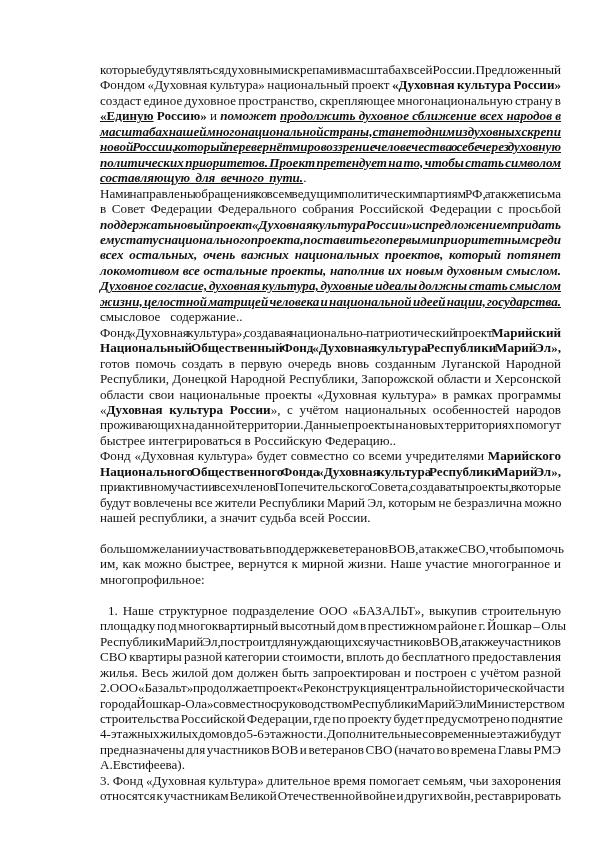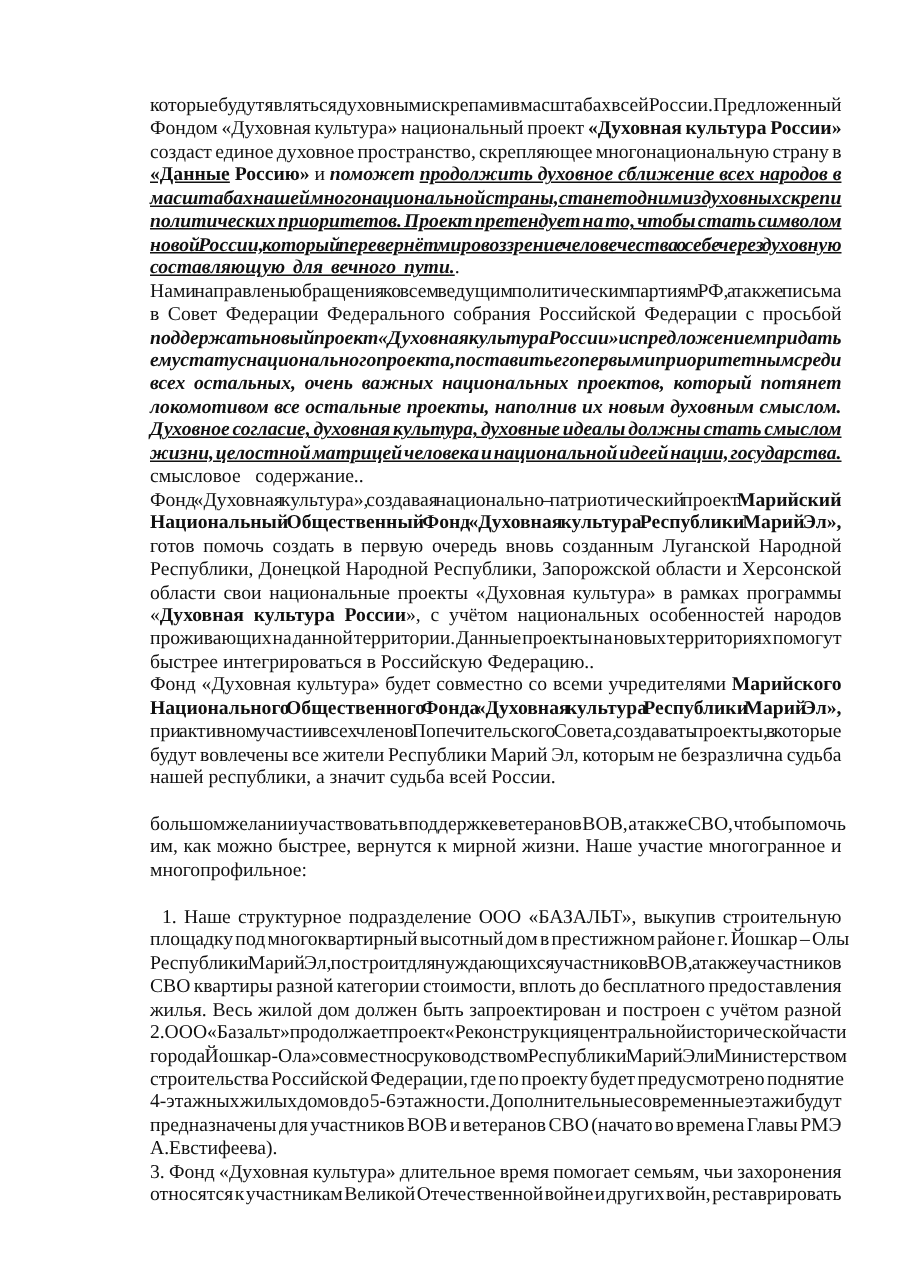--- a/index.html
+++ b/index.html
@@ -29,24 +29,24 @@
 </style>
 </head>
 <body>
 
 <div class="page">
 
   <p>
     <span class="line" style="display: block; white-space: nowrap; word-spacing: -3.16146px;">которые будут являться духовными скрепами в масштабах всей России. Предложенный</span>
     <span class="line" style="display: block; white-space: nowrap; word-spacing: -0.796875px;"><span>Фондом «Духовная культура» национальный проект </span><span class="b">«Духовная культура России»</span></span>
     <span class="line" style="display: block; white-space: nowrap; word-spacing: -1.06473px;">создаст единое духовное пространство, скрепляющее многонациональную страну в</span>
-    <span class="line" style="display: block; white-space: nowrap; word-spacing: -0.06875px;"><span class="bu">«Данные</span><span class="b"> Россию»</span><span> и  </span><span class="bi">поможет</span><span> </span><span class="biu">продолжить духовное сближение всех народов в</span></span>
+    <span class="line" style="display: block; white-space: nowrap; word-spacing: -0.06875px;"><span class="bu">«Единую</span><span class="b"> Россию»</span><span> и  </span><span class="bi">поможет</span><span> </span><span class="biu">продолжить духовное сближение всех народов в</span></span>
     <span class="line biu" style="display: block; white-space: nowrap; word-spacing: -3.06424px;">масштабах нашей многонациональной страны, станет одним из духовных скреп и</span>
+    <span class="line biu" style="display: block; white-space: nowrap; word-spacing: -4.3941px;">новой России, который перевернёт мировоззрение человечества о себе через духовную</span>
     <span class="line biu" style="display: block; white-space: nowrap; word-spacing: -1.89258px;">политических приоритетов. Проект претендует на то, чтобы стать символом</span>
-    <span class="line biu" style="display: block; white-space: nowrap; word-spacing: -4.3941px;">новой России, который перевернёт мировоззрение человечества о себе через духовную</span>
     <span class="dotline">
         <span class="biu wide">составляющую  для  вечного  пути.</span>
         <span>.</span>
       </span>
   </p>
 
   <p>
     <span class="line" style="display: block; white-space: nowrap; word-spacing: -4.28125px;">Нами направлены обращения ко всем ведущим политическим партиям РФ, а также письма</span>
     <span class="line" style="display: block; white-space: nowrap; word-spacing: 2.4082px;">в Совет Федерации Федерального собрания Российской Федерации с просьбой</span>
     <span class="line bi" style="display: block; white-space: nowrap; word-spacing: -3.46007px;">поддержать новый проект «Духовная культура России» и с предложением придать</span>
@@ -72,21 +72,21 @@
     <span class="dotline">
         <span>быстрее интегрироваться в Российскую Федерацию.</span>
         <span>.</span>
       </span>
   </p>
 
   <p>
     <span class="line" style="display: block; white-space: nowrap; word-spacing: 0.554688px;"><span>Фонд «Духовная культура» будет совместно со всеми учредителями </span><span class="b">Марийского</span></span>
     <span class="line b" style="display: block; white-space: nowrap; word-spacing: -5.66964px;">Национального Общественного Фонда «Духовная культура Республики Марий Эл»,</span>
     <span class="line" style="display: block; white-space: nowrap; word-spacing: -4.46719px;">при активном участии всех членов Попечительского Совета, создавать проекты, в которые</span>
-    <span class="line" style="display: block; white-space: nowrap; word-spacing: -0.7625px;">будут вовлечены все жители Республики Марий Эл, которым не безразлична судьба</span>
+    <span class="line" style="display: block; white-space: nowrap; word-spacing: -0.7625px;">будут вовлечены все жители Республики Марий Эл, которым не безразлична можно</span>
     <span class="line last">нашей республики, а значит судьба всей России.</span>
   </p>
 
   <div class="gap"></div>
 
   <p>
     <span class="line" style="display: block; white-space: nowrap; word-spacing: -2.90505px;">большом желании участвовать в поддержке ветеранов ВОВ, а так же  СВО, чтобы помочь</span>
     <span class="line" style="display: block; white-space: nowrap; word-spacing: 0.56392px;">им, как можно быстрее, вернутся к мирной жизни. Наше участие многогранное и</span>
     <span class="line last">многопрофильное:</span>
   </p>

